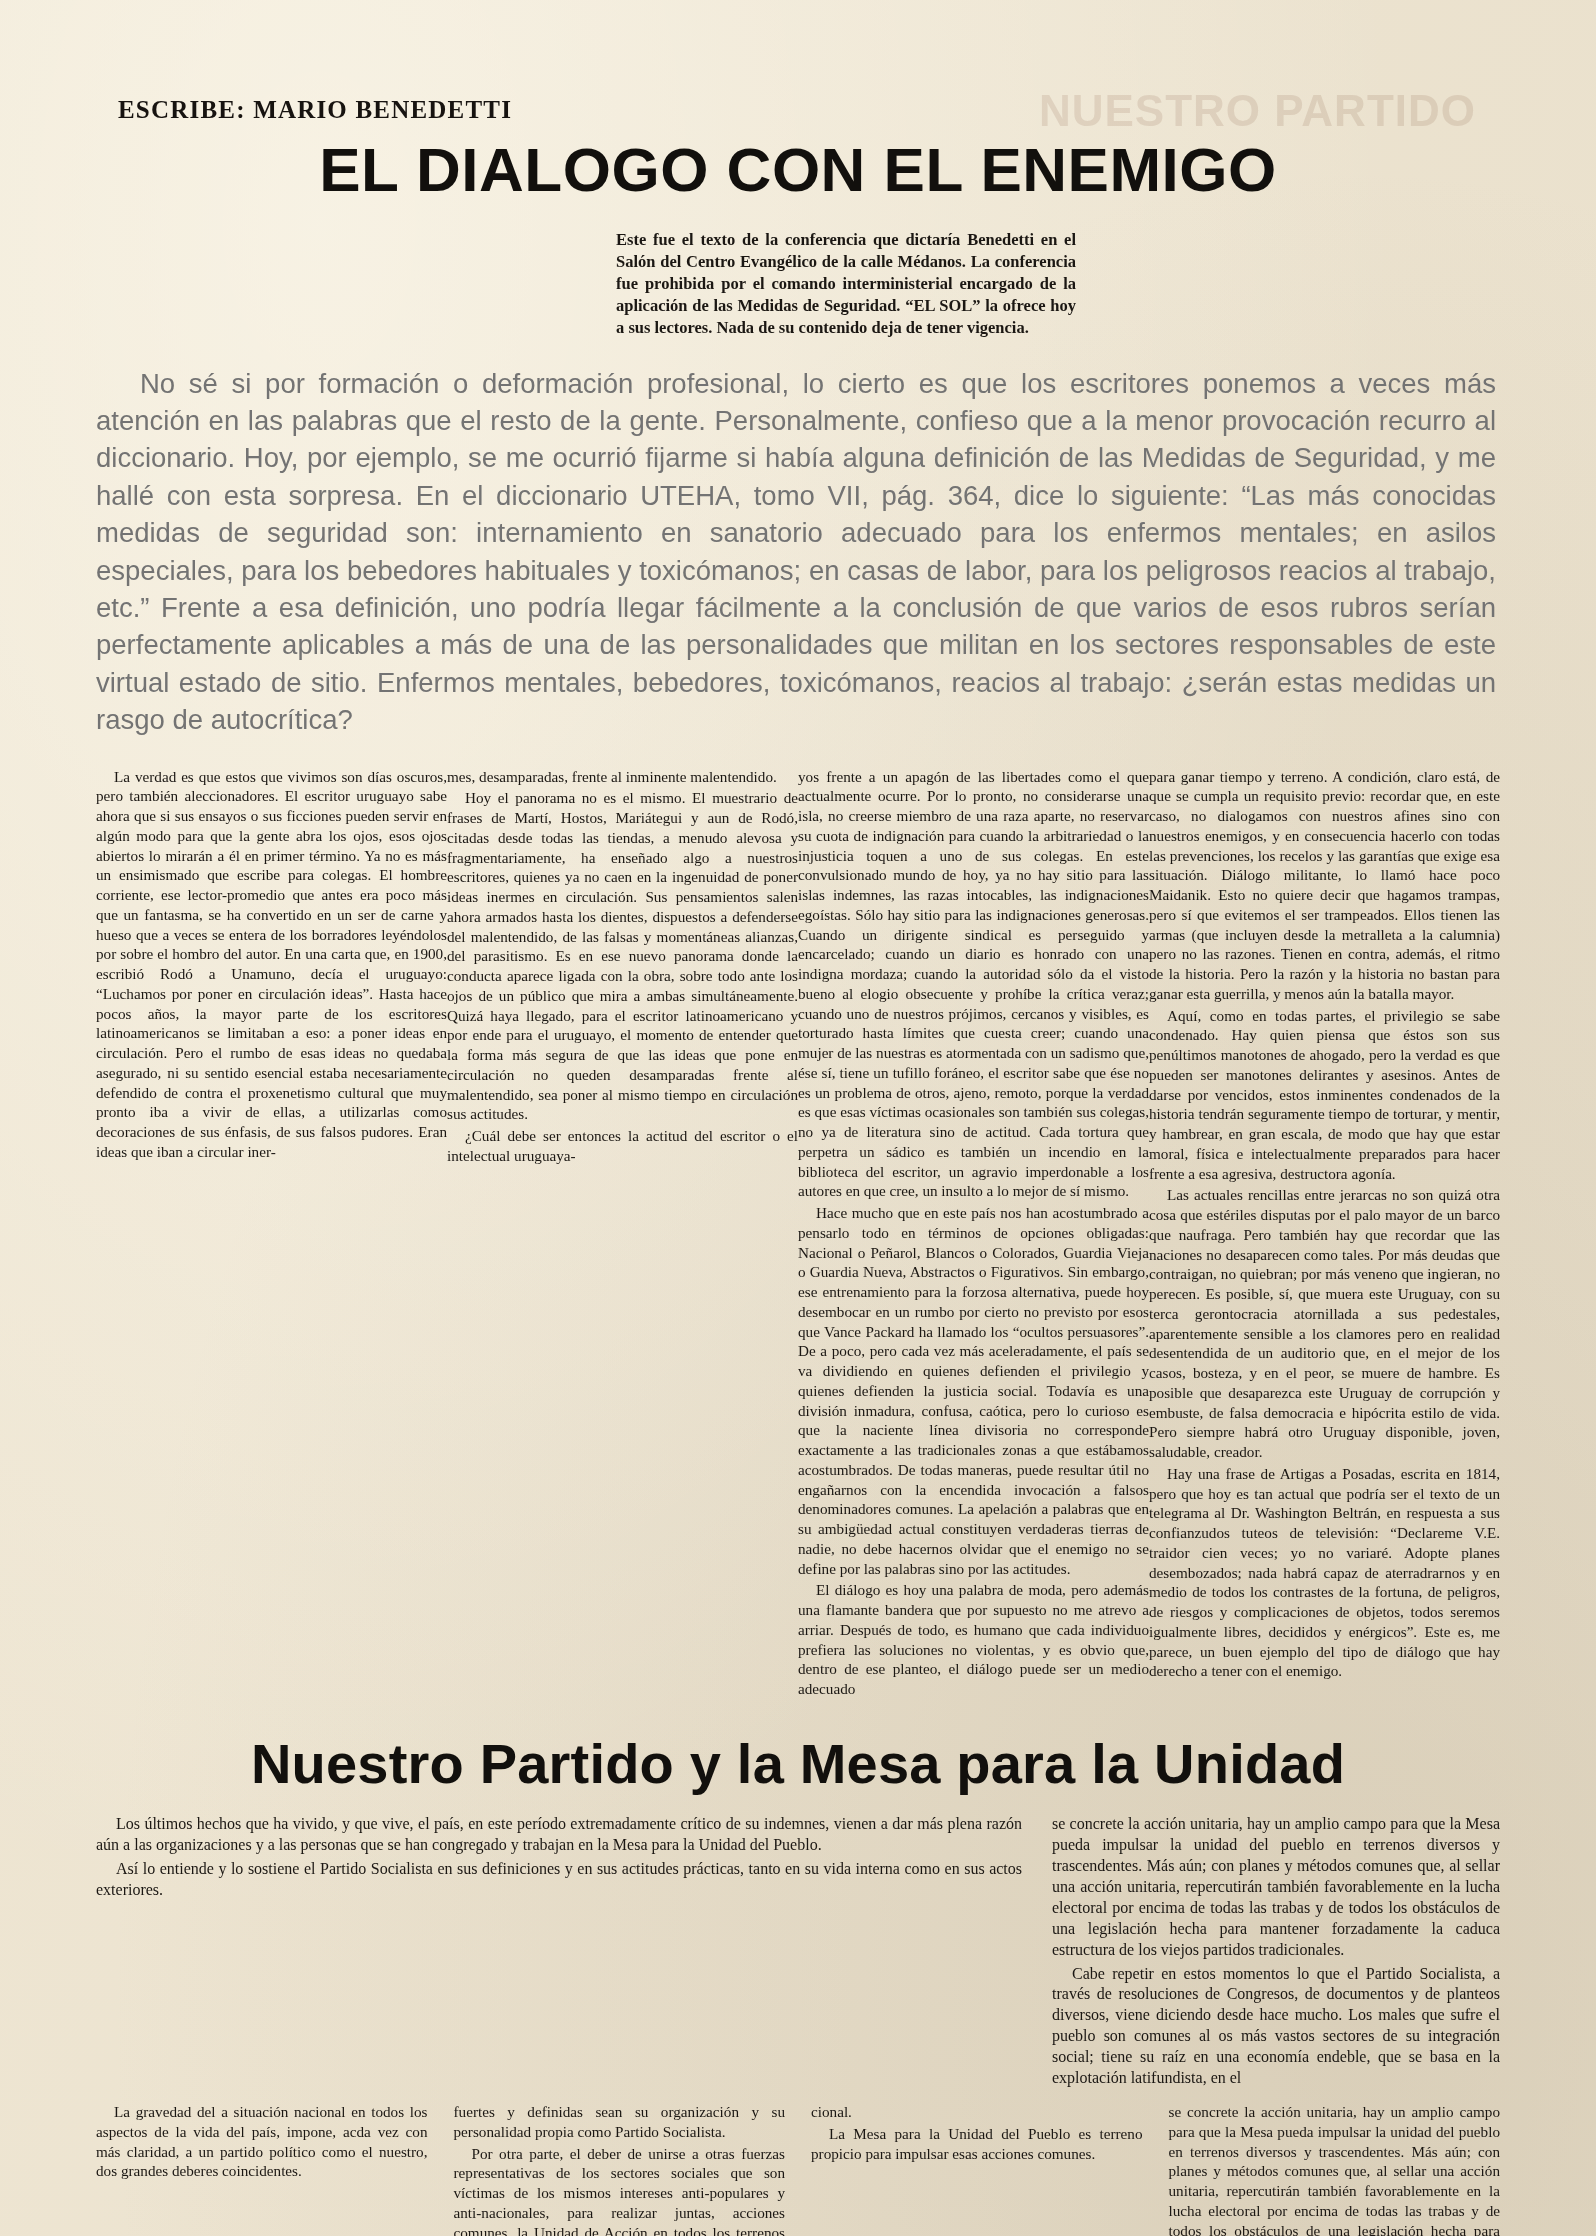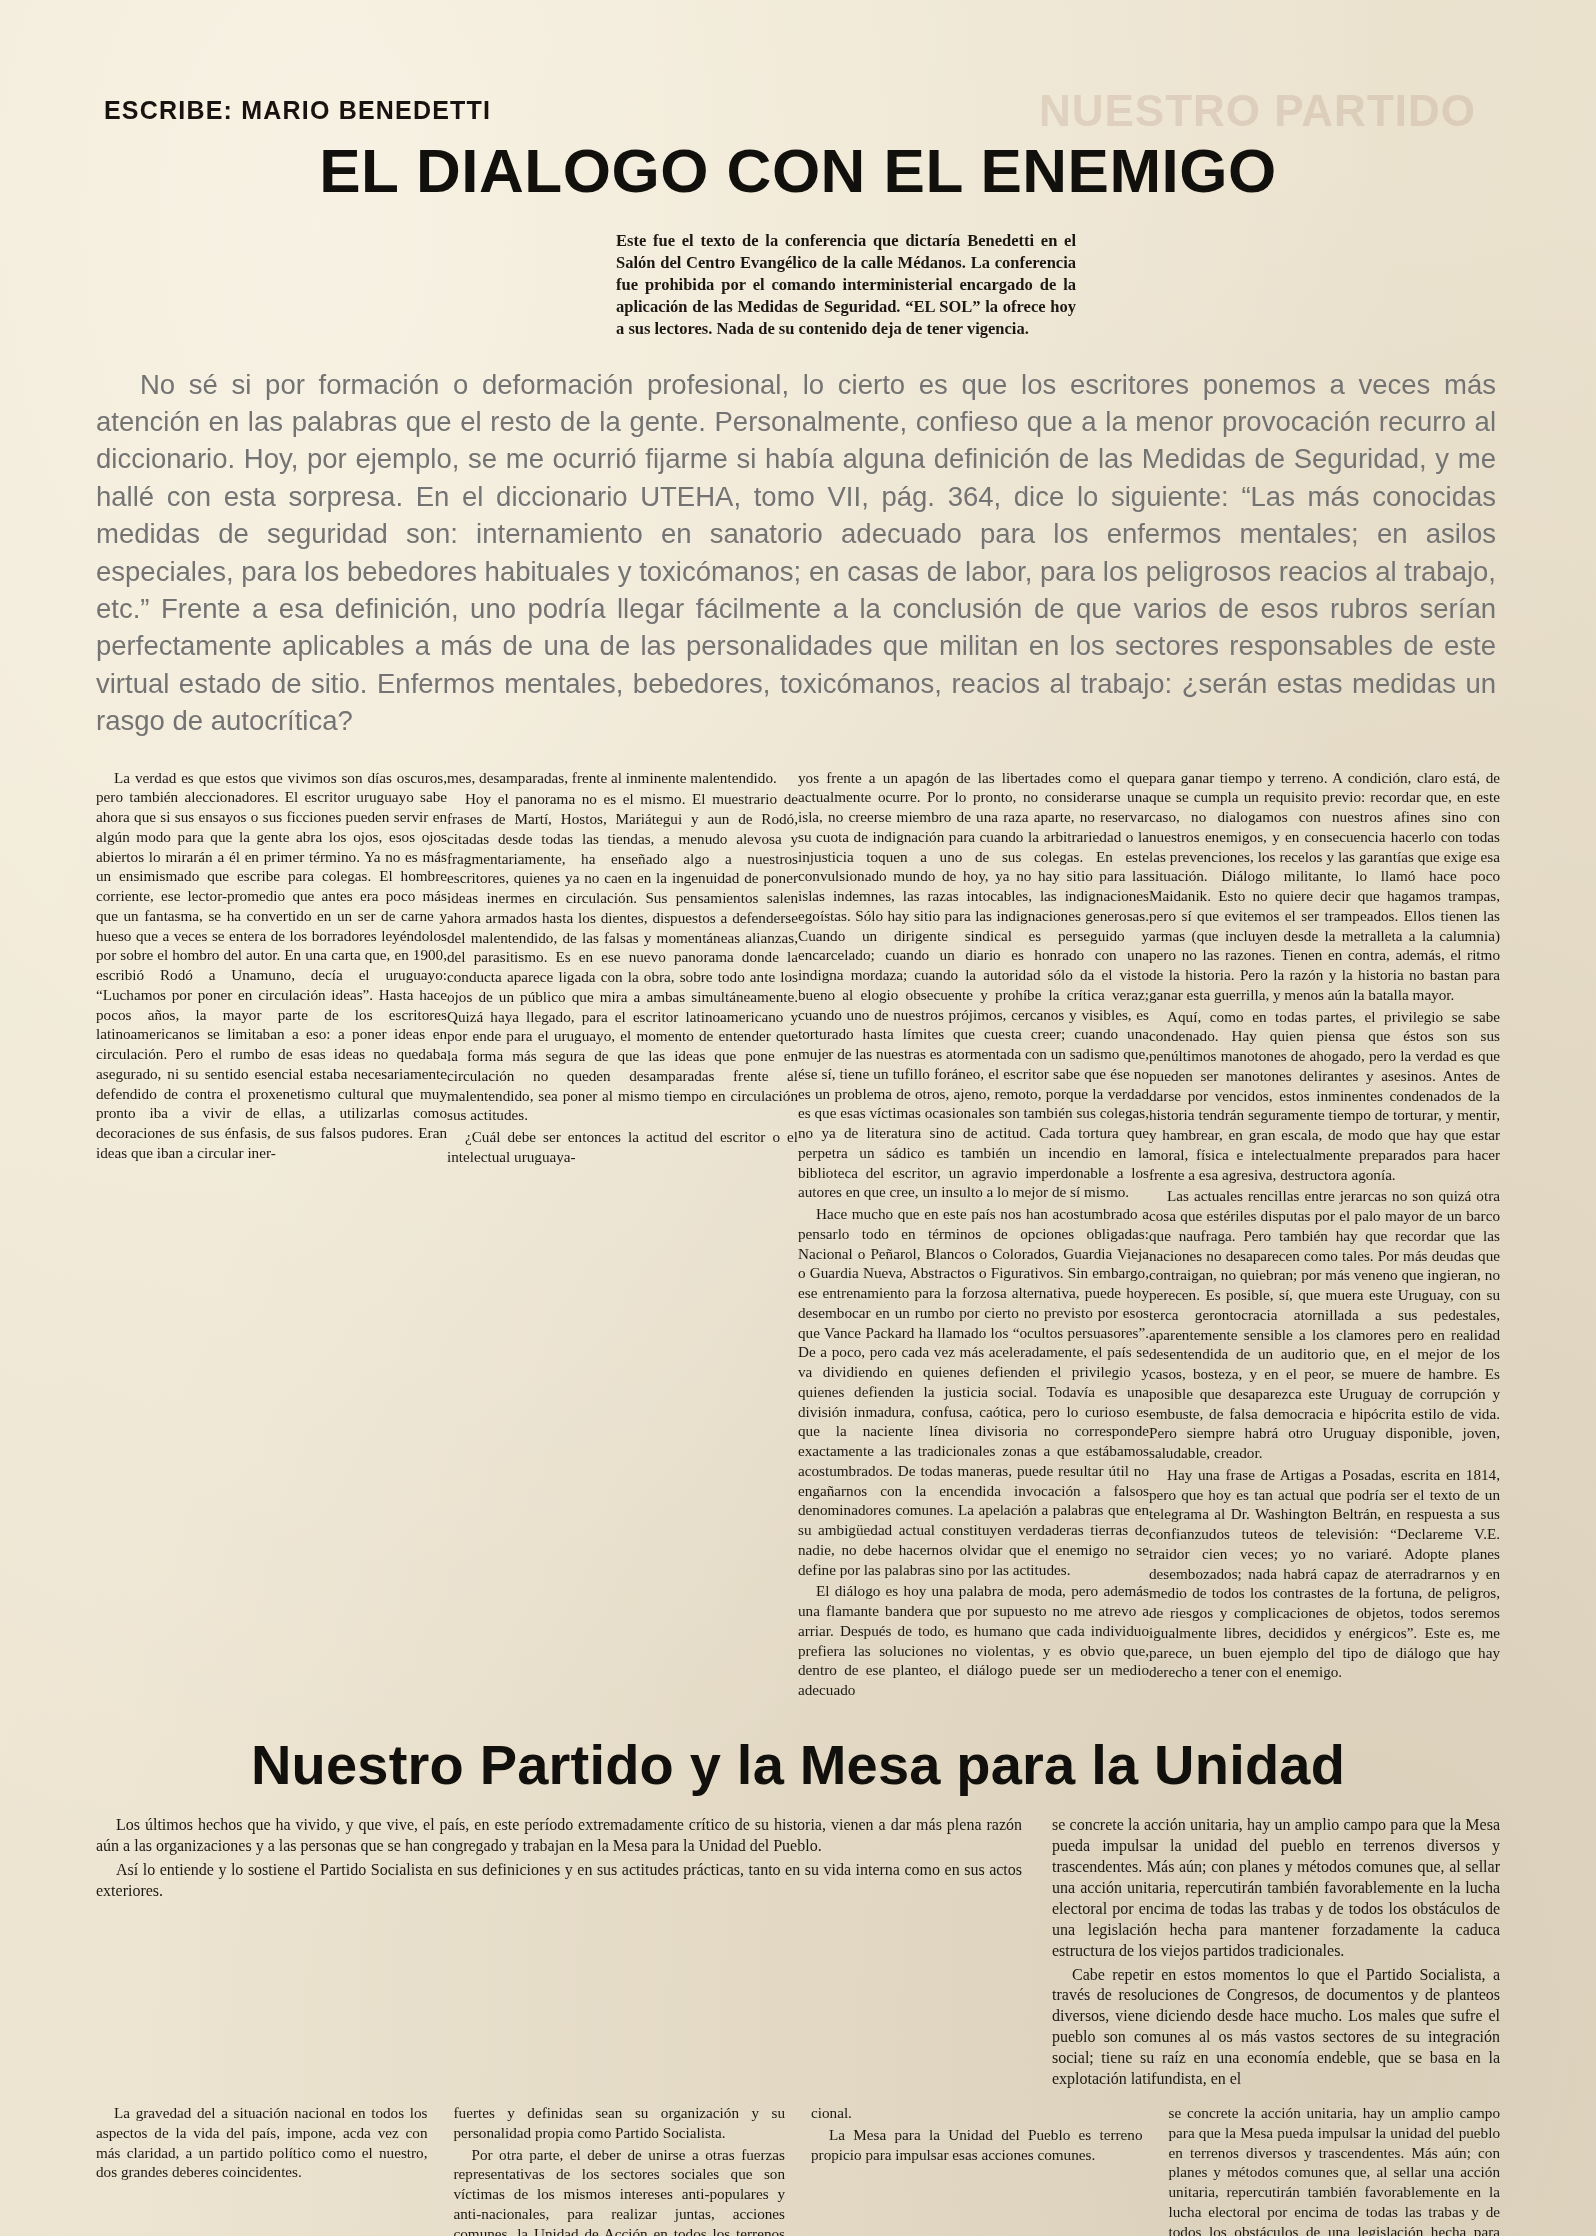--- a/index.html
+++ b/index.html
@@ -29,26 +29,26 @@
   }
   .content {
     position: absolute;
     left: 96px;
     top: 96px;
     width: 1404px;
   }
 
   
   .byline {
-    font-family: Liberation Sans, sans-serif;
+    font-family: Liberation Serif, serif;
     font-weight: bold;
     font-size: 25px;
     letter-spacing: 1.2px;
     color: #171310;
-    margin: 0 0 10px 8px;
+    margin: 0 0 10px 22px;
   }
   .headline {
     font-family: "Liberation Sans", sans-serif;
     font-weight: bold;
     font-size: 62px;
     letter-spacing: 0.5px;
     text-align: center;
     margin: 4px 0 24px 0;
     color: #12100d;
   }
@@ -201,21 +201,21 @@
         </div>
       </div>
     </div>
 
     <div>
 
       <h2 class="headline2">Nuestro Partido y la Mesa para la Unidad</h2>
 
       <div class="cols3">
         <div class="span2">
-          <p>Los últimos hechos que ha vivido, y que vive, el país, en este período extremadamente crítico de su historia, vienen a dar más plena razón aún a las organizaciones y a las personas que se han congregado y trabajan en la Mesa para la Unidad del Pueblo.</p>
+          <p>Los últimos hechos que ha vivido, y que vive, el país, en este período extremadamente crítico de su indemnes, vienen a dar más plena razón aún a las organizaciones y a las personas que se han congregado y trabajan en la Mesa para la Unidad del Pueblo.</p>
           <p>Así lo entiende y lo sostiene el Partido Socialista en sus definiciones y en sus actitudes prácticas, tanto en su vida interna como en sus actos exteriores.</p>
         </div>
         <div>
           <p class="noindent">se concrete la acción unitaria, hay un amplio campo para que la Mesa pueda impulsar la unidad del pueblo en terrenos diversos y trascendentes. Más aún; con planes y métodos comunes que, al sellar una acción unitaria, repercutirán también favorablemente en la lucha electoral por encima de todas las trabas y de todos los obstáculos de una legislación hecha para mantener forzadamente la caduca estructura de los viejos partidos tradicionales.</p>
           <p>Cabe repetir en estos momentos lo que el Partido Socialista, a través de resoluciones de Congresos, de documentos y de planteos diversos, viene diciendo desde hace mucho. Los males que sufre el pueblo son comunes al os más vastos sectores de su integración social; tiene su raíz en una economía endeble, que se basa en la explotación latifundista, en el</p>
         </div>
       </div>
 
       <div class="cols4b">
         <div>

